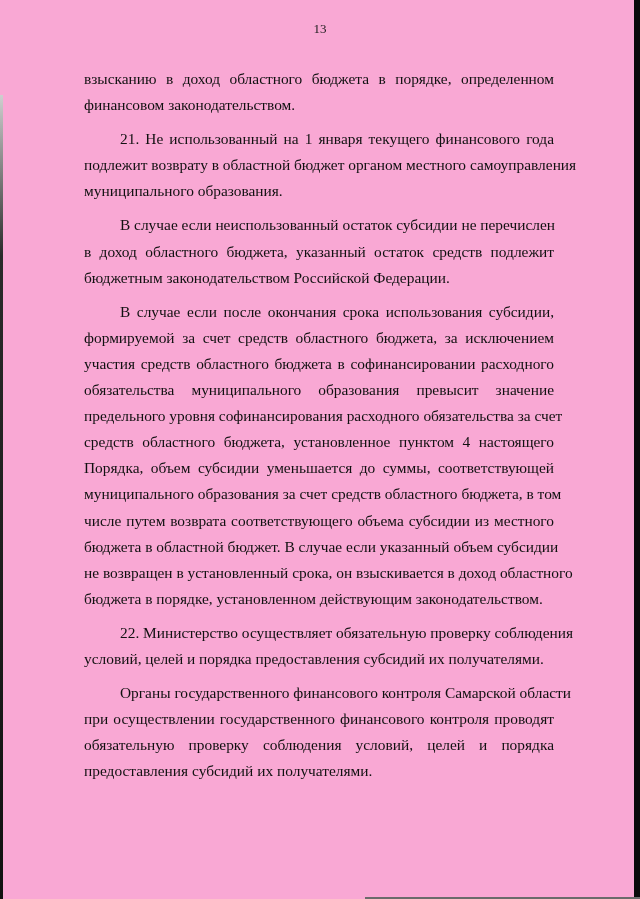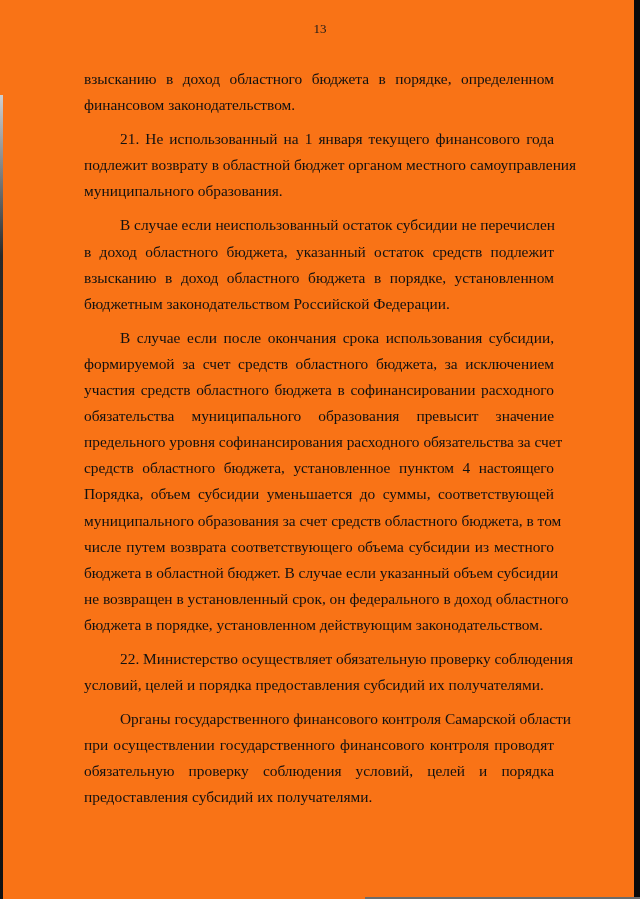--- a/index.html
+++ b/index.html
@@ -14,21 +14,21 @@
       overflow: hidden;
       font-family: "Liberation Serif", "DejaVu Serif", serif;
       color: #111111;
     }
     .page {
       position: absolute;
       left: 0;
       top: 0;
       width: 640px;
       height: 899px;
-      background: #f97316;
+      background: #f9a8d4;
     }
     .edge-right {
       position: absolute;
       right: 0;
       top: 0;
       width: 6px;
       height: 899px;
       background: #0a0a0a;
     }
     .edge-left {
@@ -103,36 +103,35 @@
 
     <p class="para">
       <span class="line first-indent">21. Не использованный на 1 января текущего финансового года</span>
       <span class="line">подлежит возврату в областной бюджет органом местного самоуправления</span>
       <span class="line last">муниципального образования.</span>
     </p>
 
     <p class="para">
       <span class="line first-indent">В случае если неиспользованный остаток субсидии не перечислен</span>
       <span class="line">в доход областного бюджета, указанный остаток средств подлежит</span>
-      <span class="line">взысканию в доход областного бюджета в порядке, установленном</span>
       <span class="line last">бюджетным законодательством Российской Федерации.</span>
     </p>
 
     <p class="para">
       <span class="line first-indent">В случае если после окончания срока использования субсидии,</span>
       <span class="line">формируемой за счет средств областного бюджета, за исключением</span>
       <span class="line">участия средств областного бюджета в софинансировании расходного</span>
       <span class="line">обязательства муниципального образования превысит значение</span>
       <span class="line">предельного уровня софинансирования расходного обязательства за счет</span>
       <span class="line">средств областного бюджета, установленное пунктом 4 настоящего</span>
       <span class="line">Порядка, объем субсидии уменьшается до суммы, соответствующей</span>
       <span class="line">муниципального образования за счет средств областного бюджета, в том</span>
       <span class="line">числе путем возврата соответствующего объема субсидии из местного</span>
       <span class="line">бюджета в областной бюджет. В случае если указанный объем субсидии</span>
-      <span class="line">не возвращен в установленный срок, он федерального в доход областного</span>
+      <span class="line">не возвращен в установленный срока, он взыскивается в доход областного</span>
       <span class="line last">бюджета в порядке, установленном действующим законодательством.</span>
     </p>
 
     <p class="para">
       <span class="line first-indent">22. Министерство осуществляет обязательную проверку соблюдения</span>
       <span class="line last">условий, целей и порядка предоставления субсидий их получателями.</span>
     </p>
 
     <p class="para">
       <span class="line first-indent">Органы государственного финансового контроля Самарской области</span>

